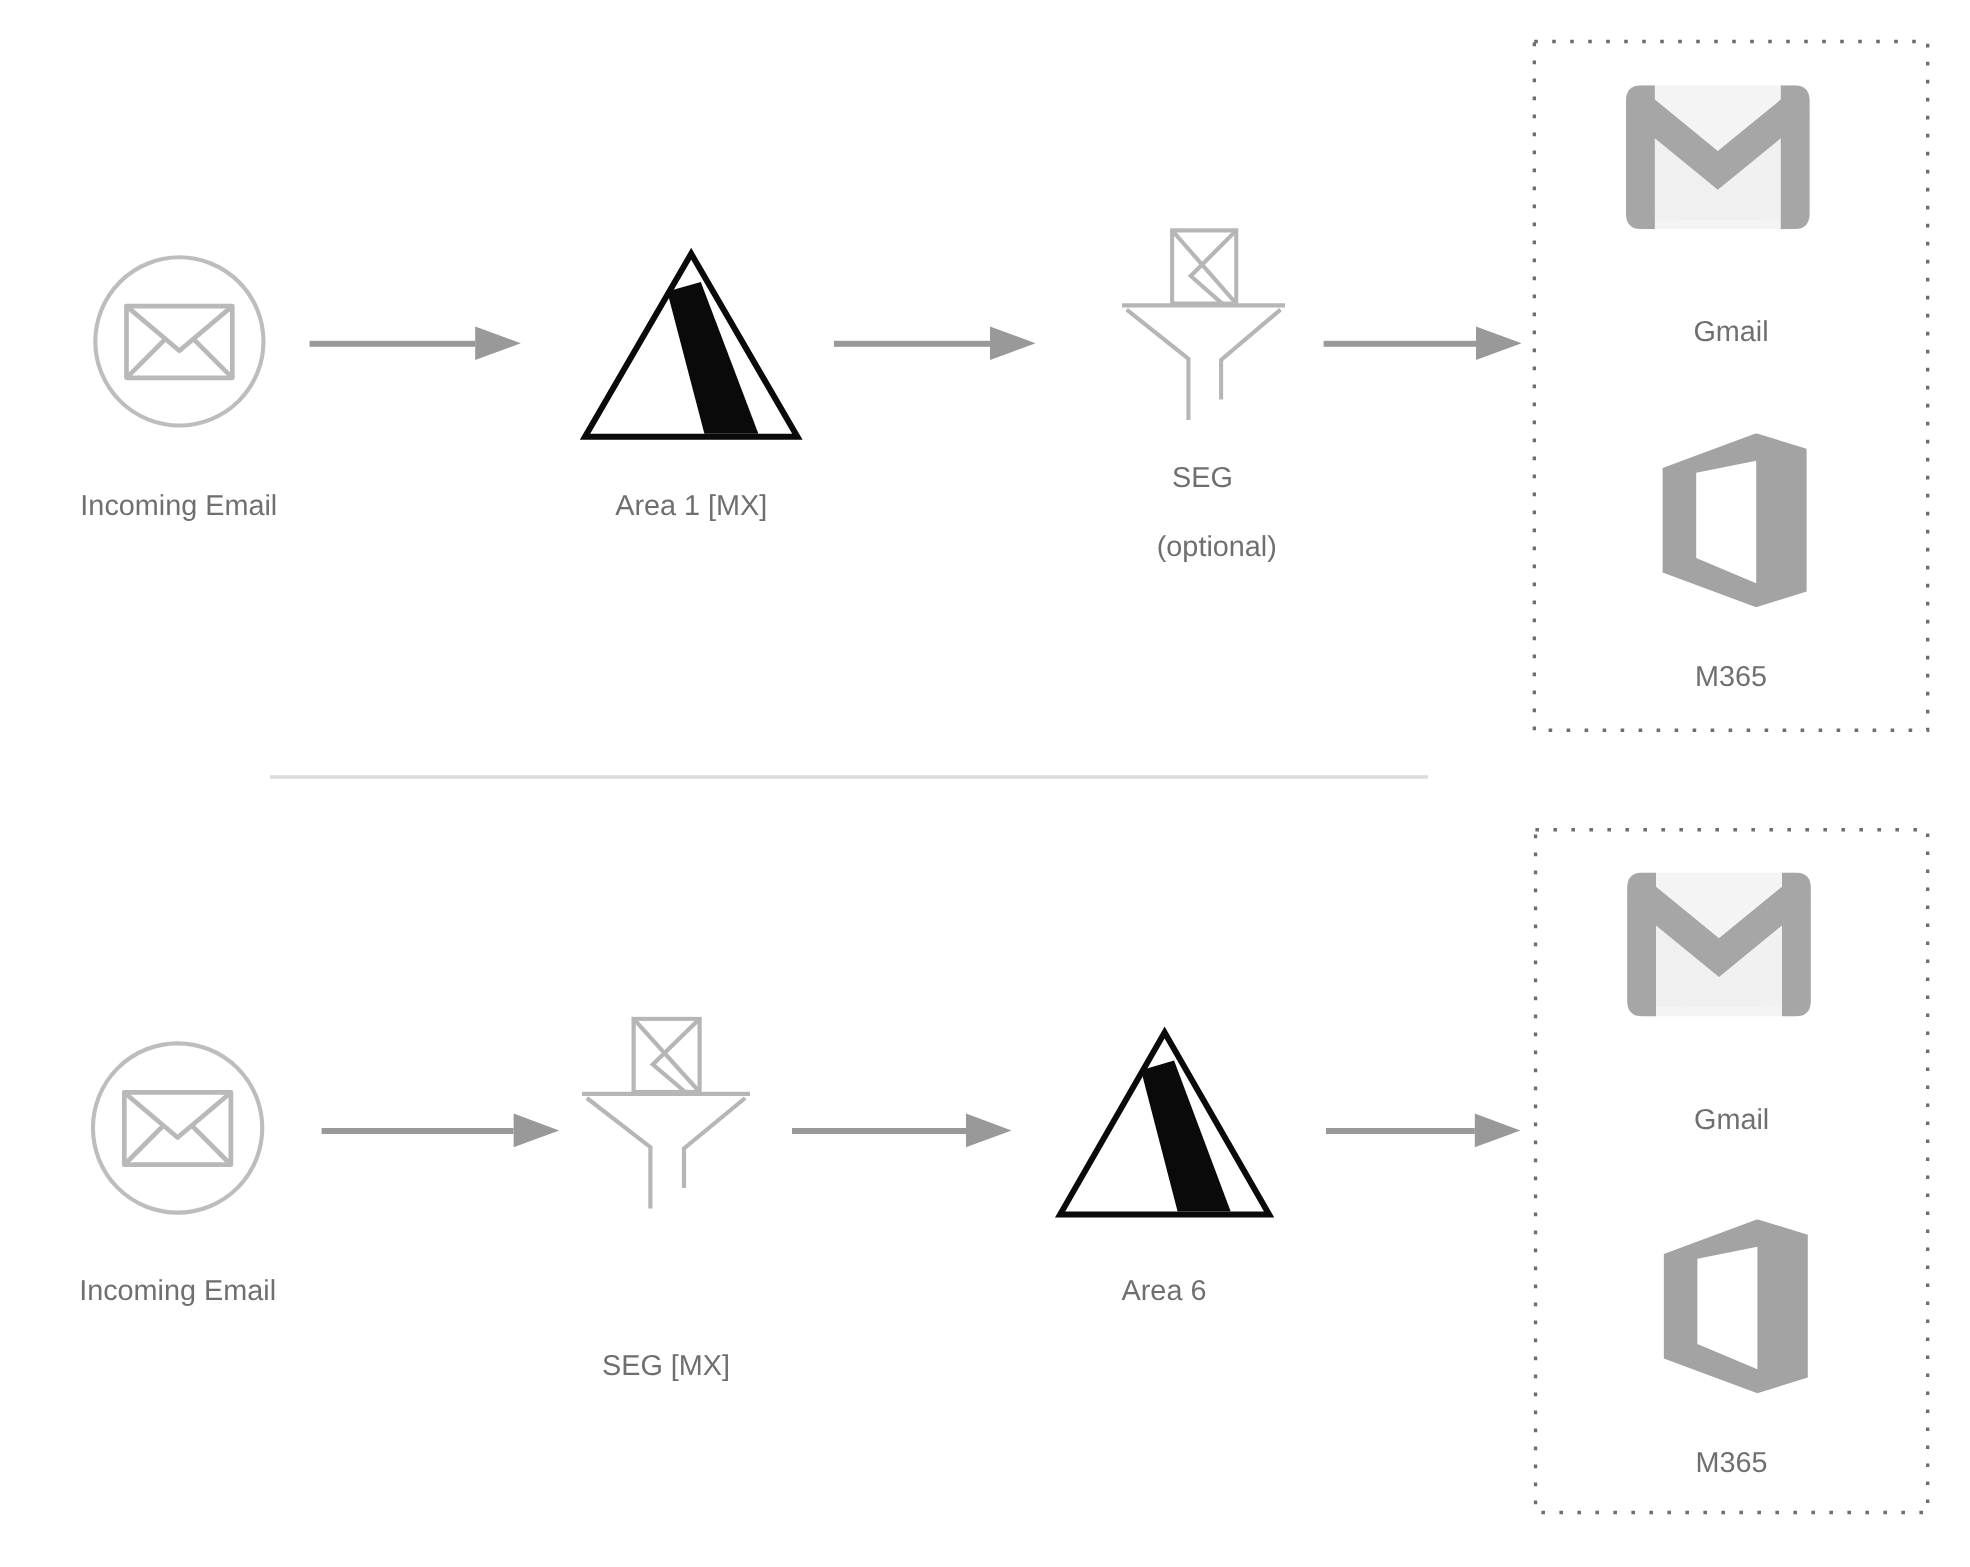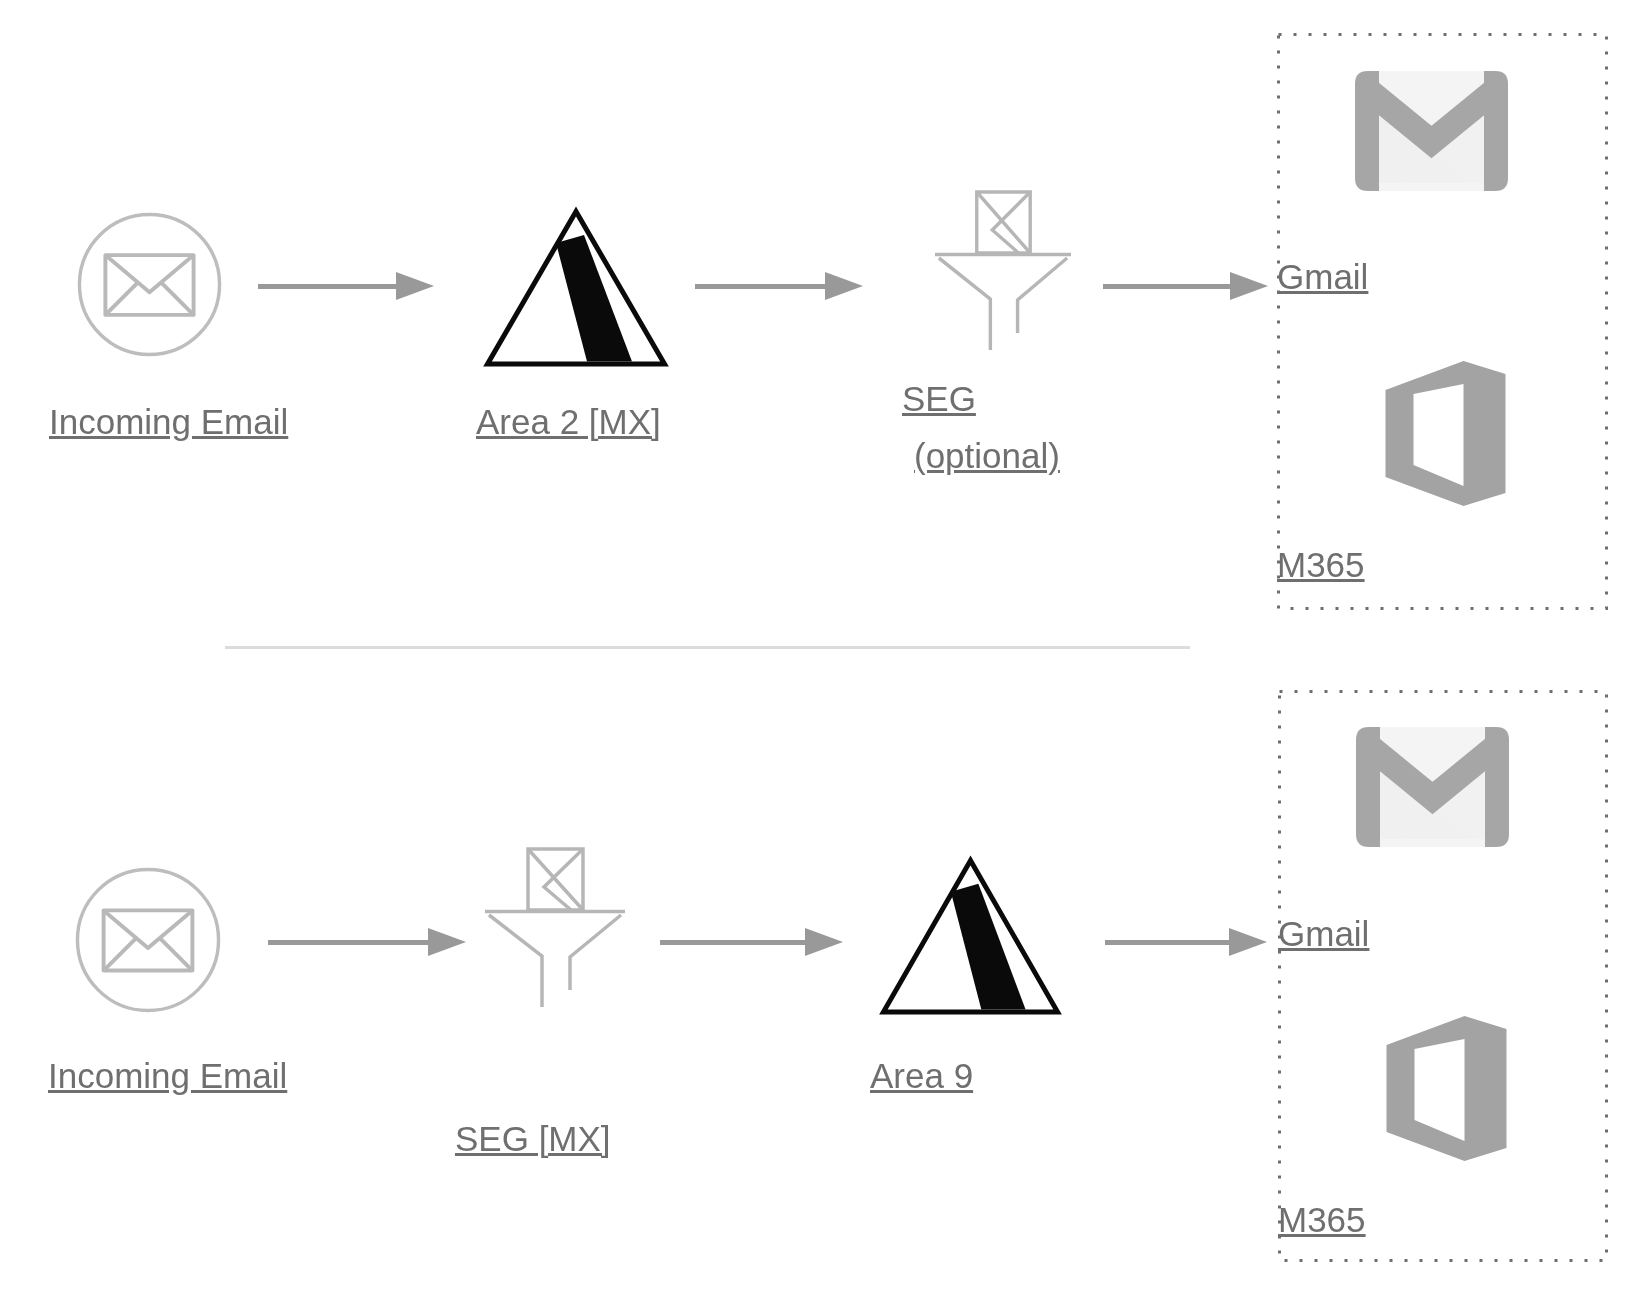--- a/index.html
+++ b/index.html
@@ -17,25 +17,25 @@
   .canvas{
     position:relative;
     width:1642px;height:1306px;
     background:#ffffff;
     font-family:"Liberation Sans","DejaVu Sans",sans-serif;
     overflow:hidden;
   }
   .abs{position:absolute;}
   .label{
     position:absolute;
-    font-size:35px;
+    font-size:24px;
     line-height:32px;
     color:var(--c-text);
+    text-align:center;
     white-space:nowrap;
-    text-decoration:underline;
   }
   .arrow{position:absolute;height:28px;}
   .arrow .shaft{
     position:absolute;left:0;top:11.5px;height:5px;
     background:var(--c-arrow);
   }
   .arrow .head{
     position:absolute;right:0;top:0;width:0;height:0;
     border-top:14px solid transparent;
     border-bottom:14px solid transparent;
@@ -63,21 +63,21 @@
 
   <div class="arrow" style="left:258px;top:272px;width:176px">
     <div class="shaft" style="width:138px"></div>
     <div class="head"></div>
   </div>
 
   <svg class="abs" style="left:482px;top:206px" width="188" height="164" viewBox="0 0 188 164">
     <polygon points="94,5.5 5.5,158 182.5,158" style="fill:#ffffff;stroke:var(--c-logo-black,#0a0a0a);stroke-width:5;stroke-linejoin:miter"></polygon>
     <polygon points="74,37 102,29 150,155.5 105,155.5" style="fill:var(--c-logo-black,#0a0a0a)"></polygon>
   </svg>
-  <div class="label" style="left:476px;top:406px;width:200px">Area 2 [MX]</div>
+  <div class="label" style="left:476px;top:406px;width:200px">Area 1 [MX]</div>
 
   <div class="arrow" style="left:695px;top:272px;width:168px">
     <div class="shaft" style="width:130px"></div>
     <div class="head"></div>
   </div>
 
   <svg class="abs" style="left:935px;top:190px" width="136" height="161" viewBox="0 0 140 161" preserveAspectRatio="none">
     <g style="fill:none;stroke:#b6b6b6;stroke-width:3.5">
       <rect x="43" y="2" width="55" height="61"></rect>
       <path d="M43,2 L98,63"></path>
@@ -145,21 +145,21 @@
 
   <div class="arrow" style="left:660px;top:928px;width:183px">
     <div class="shaft" style="width:145px"></div>
     <div class="head"></div>
   </div>
 
   <svg class="abs" style="left:878px;top:855px" width="185" height="163" viewBox="0 0 188 164" preserveAspectRatio="none">
     <polygon points="94,5.5 5.5,158 182.5,158" style="fill:#ffffff;stroke:var(--c-logo-black,#0a0a0a);stroke-width:5;stroke-linejoin:miter"></polygon>
     <polygon points="74,37 102,29 150,155.5 105,155.5" style="fill:var(--c-logo-black,#0a0a0a)"></polygon>
   </svg>
-  <div class="label" style="left:870px;top:1060px;width:200px">Area 9</div>
+  <div class="label" style="left:870px;top:1060px;width:200px">Area 6</div>
 
   <div class="arrow" style="left:1105px;top:928px;width:162px">
     <div class="shaft" style="width:124px"></div>
     <div class="head"></div>
   </div>
 
   <div class="destbox" style="left:1278px;top:690px;width:330px;height:572px">
     <svg class="border" width="330" height="572">
       <rect x="1.5" y="1.5" width="327" height="569" style="fill:none;stroke:var(--c-dotted,#6e6e6e);stroke-width:3;stroke-dasharray:3 12"></rect>
     </svg>

